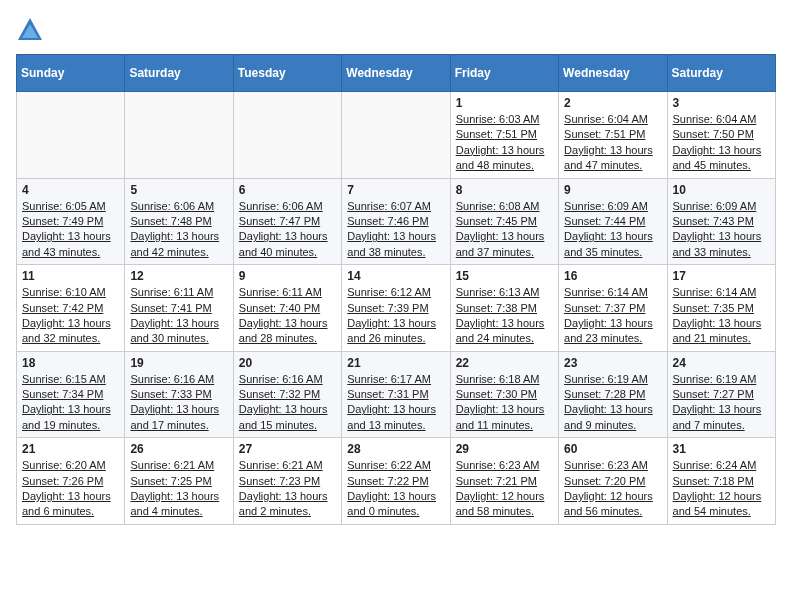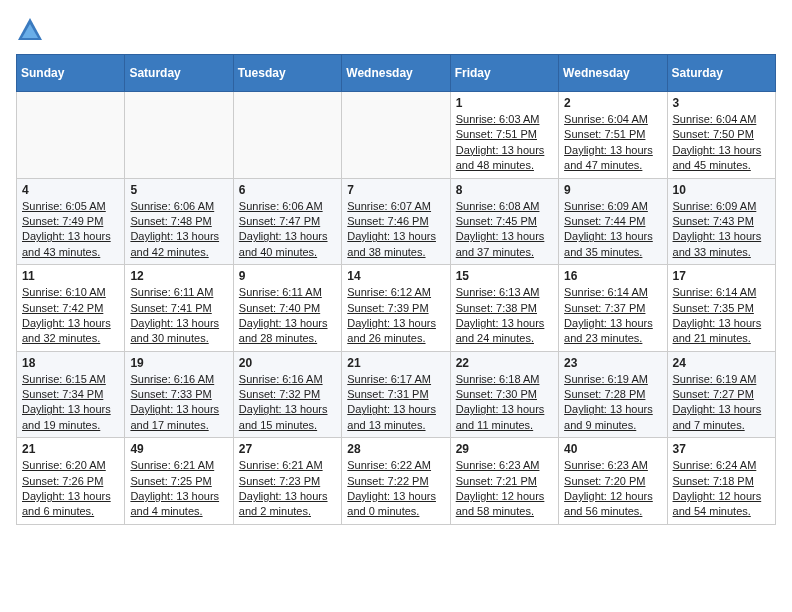--- a/index.html
+++ b/index.html
@@ -227,38 +227,38 @@
           <span class="day-number">24</span>
           <div class="day-info">Sunrise: 6:19 AM<br>Sunset: 7:27 PM<br>Daylight: 13 hours<br>and 7 minutes.</div>
         </td>
       </tr>
       <tr>
         <td>
           <span class="day-number">21</span>
           <div class="day-info">Sunrise: 6:20 AM<br>Sunset: 7:26 PM<br>Daylight: 13 hours<br>and 6 minutes.</div>
         </td>
         <td>
-          <span class="day-number">49</span>
+          <span class="day-number">26</span>
           <div class="day-info">Sunrise: 6:21 AM<br>Sunset: 7:25 PM<br>Daylight: 13 hours<br>and 4 minutes.</div>
         </td>
         <td>
           <span class="day-number">27</span>
           <div class="day-info">Sunrise: 6:21 AM<br>Sunset: 7:23 PM<br>Daylight: 13 hours<br>and 2 minutes.</div>
         </td>
         <td>
           <span class="day-number">28</span>
           <div class="day-info">Sunrise: 6:22 AM<br>Sunset: 7:22 PM<br>Daylight: 13 hours<br>and 0 minutes.</div>
         </td>
         <td>
           <span class="day-number">29</span>
           <div class="day-info">Sunrise: 6:23 AM<br>Sunset: 7:21 PM<br>Daylight: 12 hours<br>and 58 minutes.</div>
         </td>
         <td>
-          <span class="day-number">40</span>
+          <span class="day-number">60</span>
           <div class="day-info">Sunrise: 6:23 AM<br>Sunset: 7:20 PM<br>Daylight: 12 hours<br>and 56 minutes.</div>
         </td>
         <td>
-          <span class="day-number">37</span>
+          <span class="day-number">31</span>
           <div class="day-info">Sunrise: 6:24 AM<br>Sunset: 7:18 PM<br>Daylight: 12 hours<br>and 54 minutes.</div>
         </td>
       </tr>
     </tbody>
 </table>
 
 </body></html>

